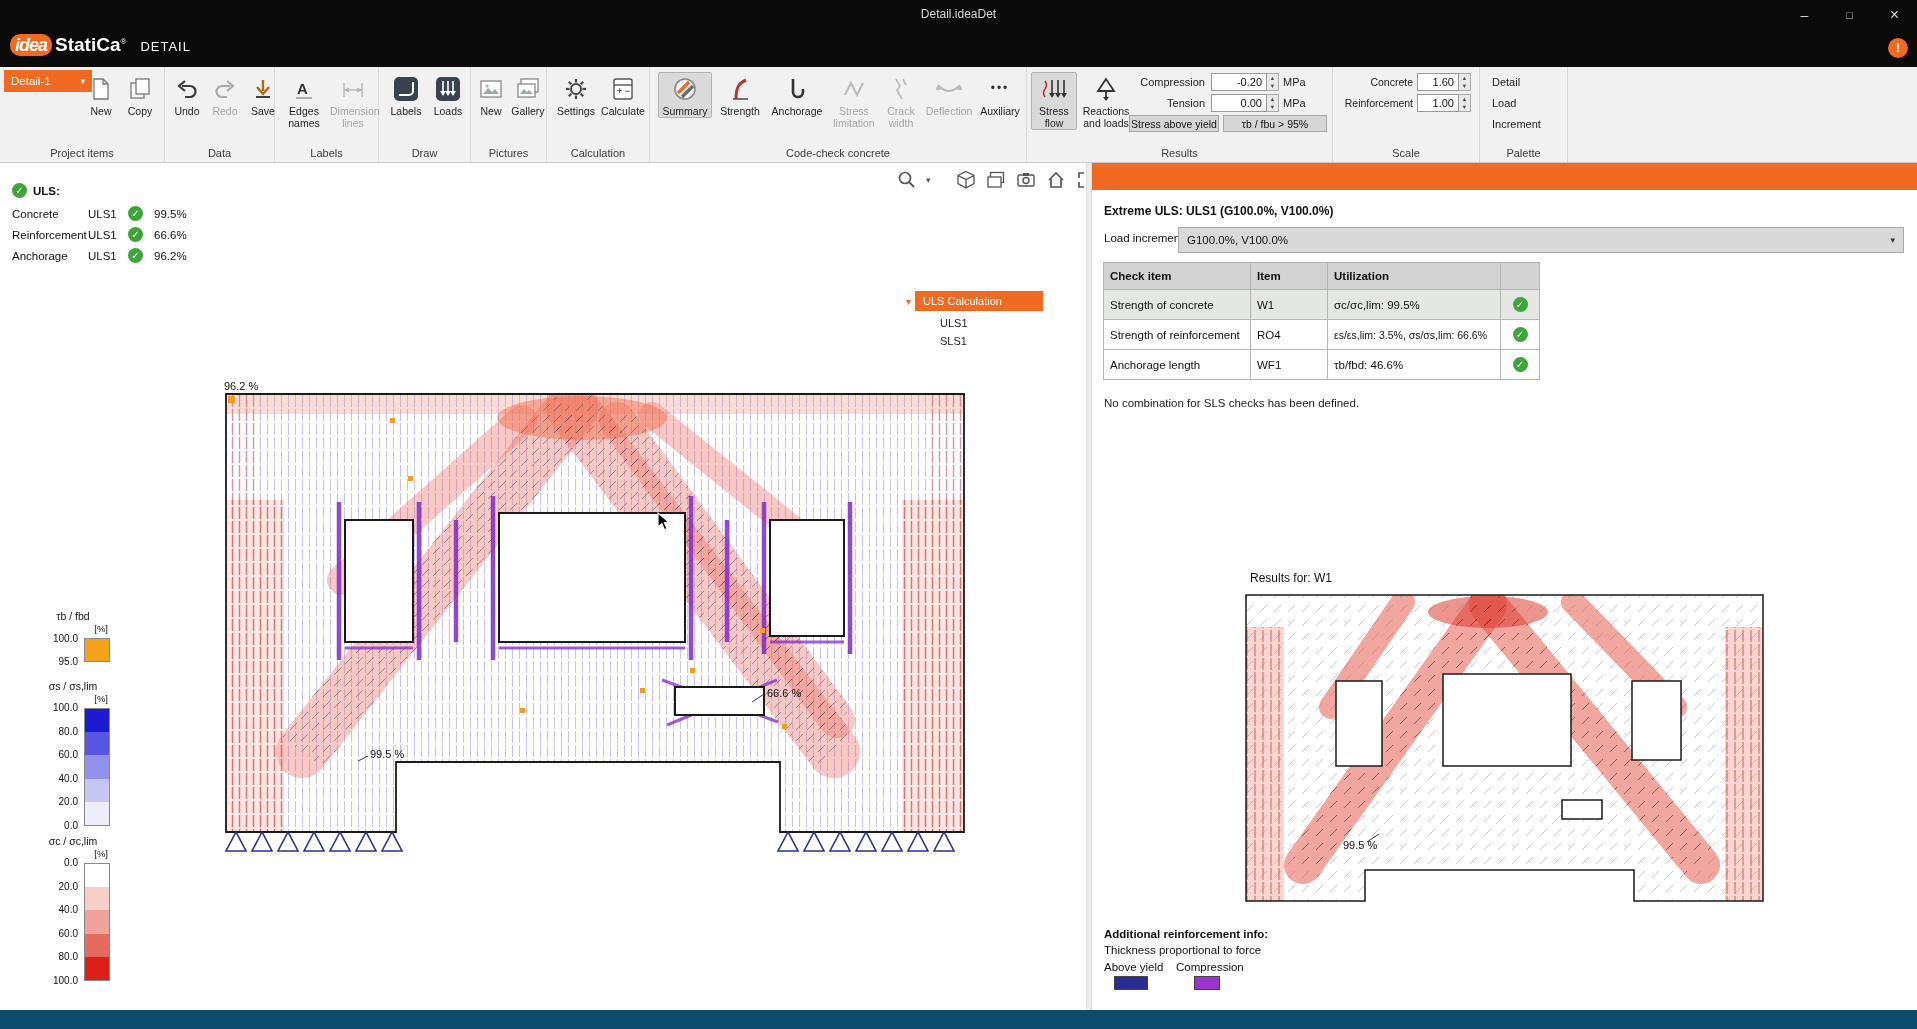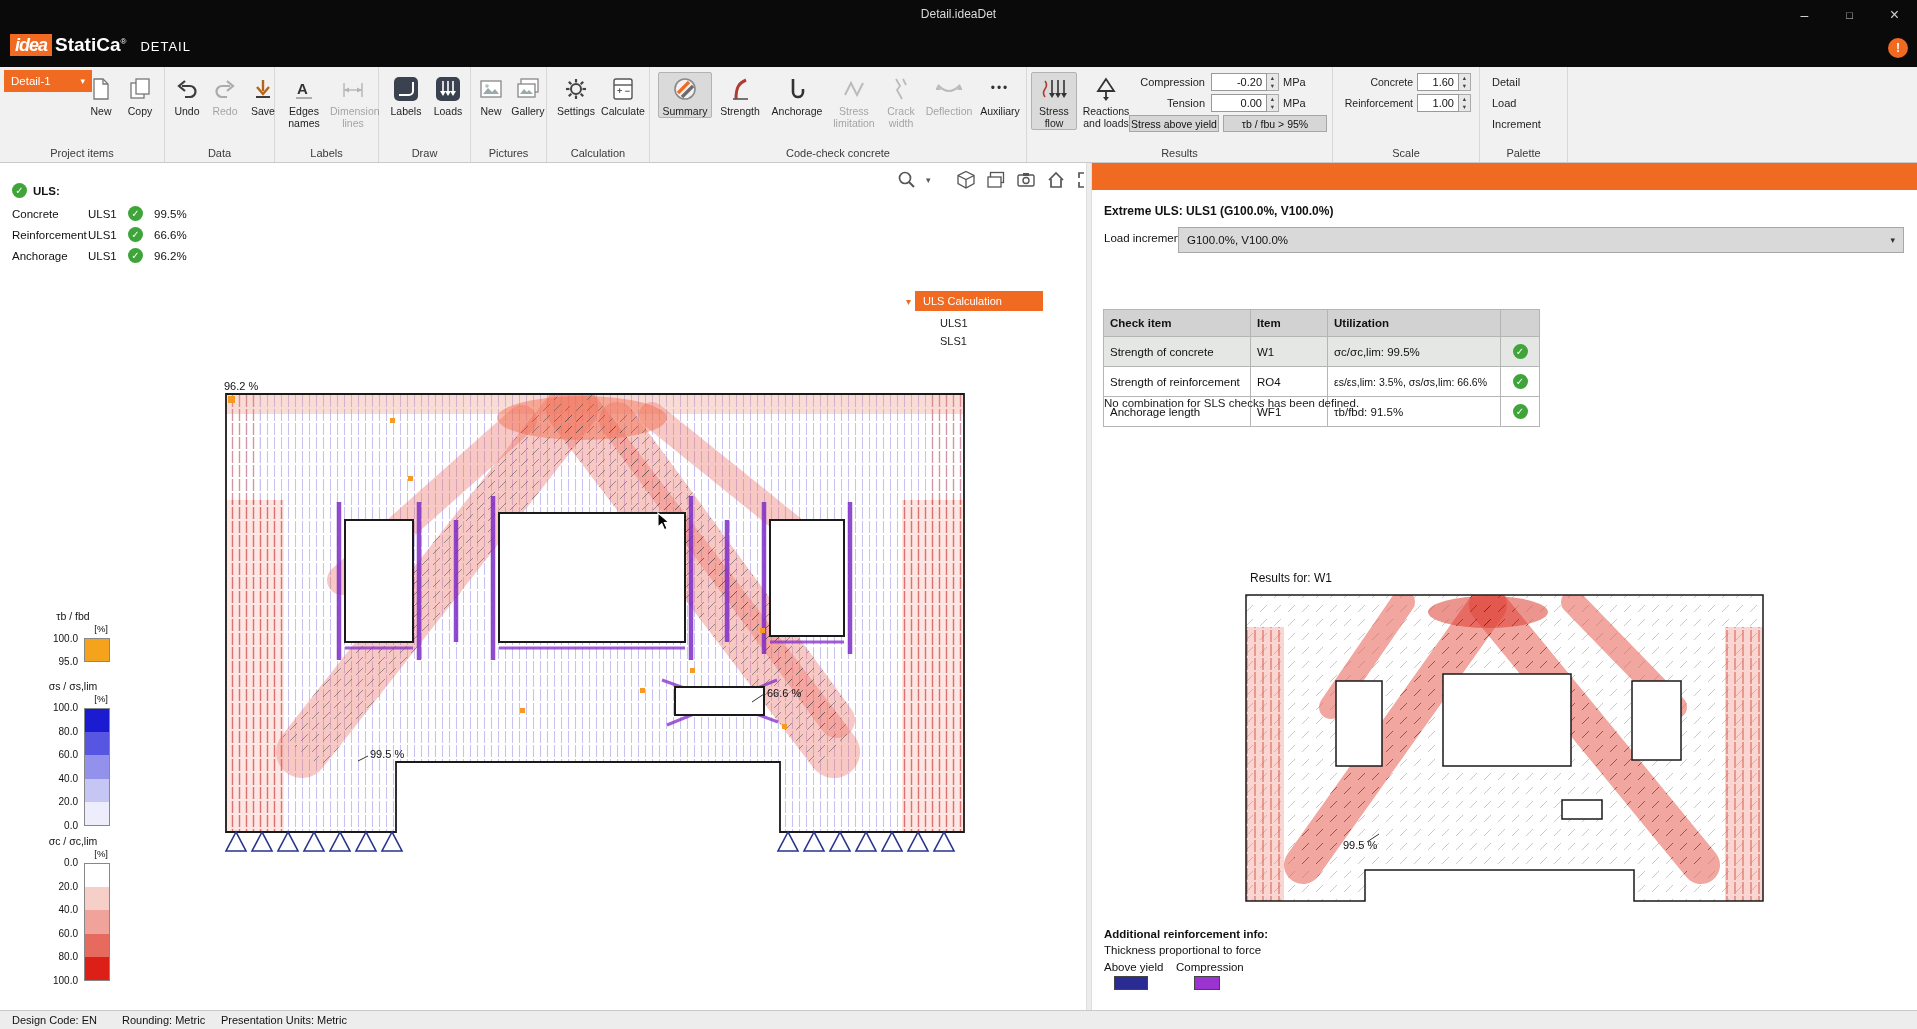--- a/index.html
+++ b/index.html
@@ -10,21 +10,21 @@
   #titlebar{position:absolute;left:0;top:0;width:100%;height:29px;background:#0a0a0a;}
   #title-text{position:absolute;left:50%;top:7px;transform:translateX(-50%);font-size:12px;color:#d9d9d9;}
   .winctl{position:absolute;top:0;width:45px;height:29px;display:flex;align-items:center;justify-content:center;color:#cfcfcf;}
   #btn-min{right:90px;font-size:14px;}
   #btn-max{right:45px;font-size:11px;}
   #btn-close{right:0;font-size:16px;}
 
   
   #header{position:absolute;left:0;top:29px;width:100%;height:38px;background:#0a0a0a;}
   #logo{position:absolute;left:10px;top:5px;display:flex;align-items:baseline;}
-  #logo-idea{color:#fff;background:#f06a21;font-style:italic;font-weight:bold;font-size:18px;line-height:22px;padding:0 5px;border-radius:0;letter-spacing:-1px;}
+  #logo-idea{color:#fff;background:#f06a21;font-style:italic;font-weight:bold;font-size:18px;line-height:22px;padding:0 5px;border-radius:10px;letter-spacing:-1px;}
   #logo-statica{color:#fff;font-weight:bold;font-size:19px;margin-left:3px;}
   #logo-reg{color:#fff;font-size:8px;position:relative;top:-7px;}
   #logo-mode{color:#fff;font-size:13px;margin-left:14px;letter-spacing:1px;}
   #menu{position:absolute;left:408px;top:0;height:38px;display:flex;}
   .menu-item{padding:0 25px;display:flex;align-items:center;color:#e4e4e4;font-size:13.5px;letter-spacing:.5px;height:100%;}
   .menu-item.active{color:#f06a21;box-shadow:inset 0 -3px 0 #f06a21;}
   #searchbox{position:absolute;right:44px;top:8px;width:184px;height:22px;background:#141414;border:1px solid #5a5a5a;display:flex;align-items:center;padding:0 6px;margin-top:30px;}
   #searchbox input{flex:1;background:transparent;border:none;outline:none;color:#aaa;font-size:11px;font-family:inherit;}
   #help-badge{position:absolute;right:9px;top:9px;width:20px;height:20px;border-radius:50%;background:#f06a21;color:#fff;display:flex;align-items:center;justify-content:center;font-weight:bold;font-size:12px;}
 
@@ -67,21 +67,21 @@
   .lg-bar{position:absolute;right:0;top:0;width:26px;border:1px solid #888;}
   .lg-tick{position:absolute;right:32px;width:40px;text-align:right;font-size:10px;}
 
   
   #rpanel{position:absolute;left:1092px;top:163px;width:825px;height:847px;background:#fff;overflow:hidden;}
   #rp-orange{position:absolute;left:0;top:0;width:100%;height:27px;background:#f06a21;}
   #rp-extreme{position:absolute;left:12px;top:41px;font-weight:bold;font-size:12px;}
   #rp-li-label{position:absolute;left:12px;top:69px;font-size:11.5px;}
   #rp-li-dd{position:absolute;left:86px;top:64px;width:726px;height:21px;background:#d9d9d9;border:1px solid #a8a8a8;display:flex;align-items:center;padding:12px 8px;font-size:11.5px;}
   #rp-li-dd .dd{margin-left:auto;font-size:9px;color:#333;}
-  #rp-table{position:absolute;left:11px;top:99px;width:437px;border:1px solid #b5b5b5;border-bottom:none;font-size:11.5px;margin-top:47px;}
+  #rp-table{position:absolute;left:11px;top:99px;width:437px;border:1px solid #b5b5b5;border-bottom:none;font-size:11.5px;}
   .rp-tr{display:flex;border-bottom:1px solid #b5b5b5;background:#fff;}
   .rp-tr.hd{background:#d2d2d2;font-weight:bold;}
   .rp-tr.sel{background:#e4e7e4;}
   .rp-td{padding:0 6px;border-right:1px solid #b5b5b5;display:flex;align-items:center;min-height:29px;}
   .rp-tr.hd .rp-td{min-height:26px;}
   .cc1{width:147px;}.cc2{width:77px;}.cc3{width:173px;}.cc4{width:38px;border-right:none;justify-content:center;}
   #rp-note{position:absolute;left:12px;top:234px;font-size:11.5px;color:#222;}
   #rp-results-for{position:absolute;left:158px;top:408px;font-size:12px;}
   #rp-add-title{position:absolute;left:12px;top:765px;font-weight:bold;font-size:11.5px;}
   #rp-add-sub{position:absolute;left:12px;top:781px;font-size:11.5px;}
@@ -695,21 +695,21 @@
         <div class="rp-td cc3" style="font-size:10.5px">εs/εs,lim: 3.5%, σs/σs,lim: 66.6%</div>
         <div class="rp-td cc4">
             <span class="okdot">
               <span>✓</span>
             </span>
           </div>
       </div>
       <div class="rp-tr">
         <div class="rp-td cc1">Anchorage length</div>
         <div class="rp-td cc2">WF1</div>
-        <div class="rp-td cc3">τb/fbd: 91.5%</div>
+        <div class="rp-td cc3">τb/fbd: 46.6%</div>
         <div class="rp-td cc4">
             <span class="okdot">
               <span>✓</span>
             </span>
           </div>
       </div>
     </div>
 
     <div id="rp-note">No combination for SLS checks has been defined.</div>
     <div id="rp-results-for">Results for: W1</div>
@@ -757,19 +757,14 @@
     </svg>
 
     <div id="rp-add-title">Additional reinforcement info:</div>
     <div id="rp-add-sub">Thickness proportional to force</div>
     <div class="sw-label" style="left:12px">Above yield</div>
     <div class="sw" style="left:22px;width:34px;background:#2b2b94"></div>
     <div class="sw-label" style="left:84px">Compression</div>
     <div class="sw" style="left:102px;width:26px;background:#9a33cf"></div>
   </div>
 
-  <div id="statusbar">
-    <span style="left:12px">Design Code: EN</span>
-    <span style="left:122px">Rounding: Metric</span>
-    <span style="left:221px">Presentation Units: Metric</span>
-  </div>
 
 </div>
 
 </body></html>

